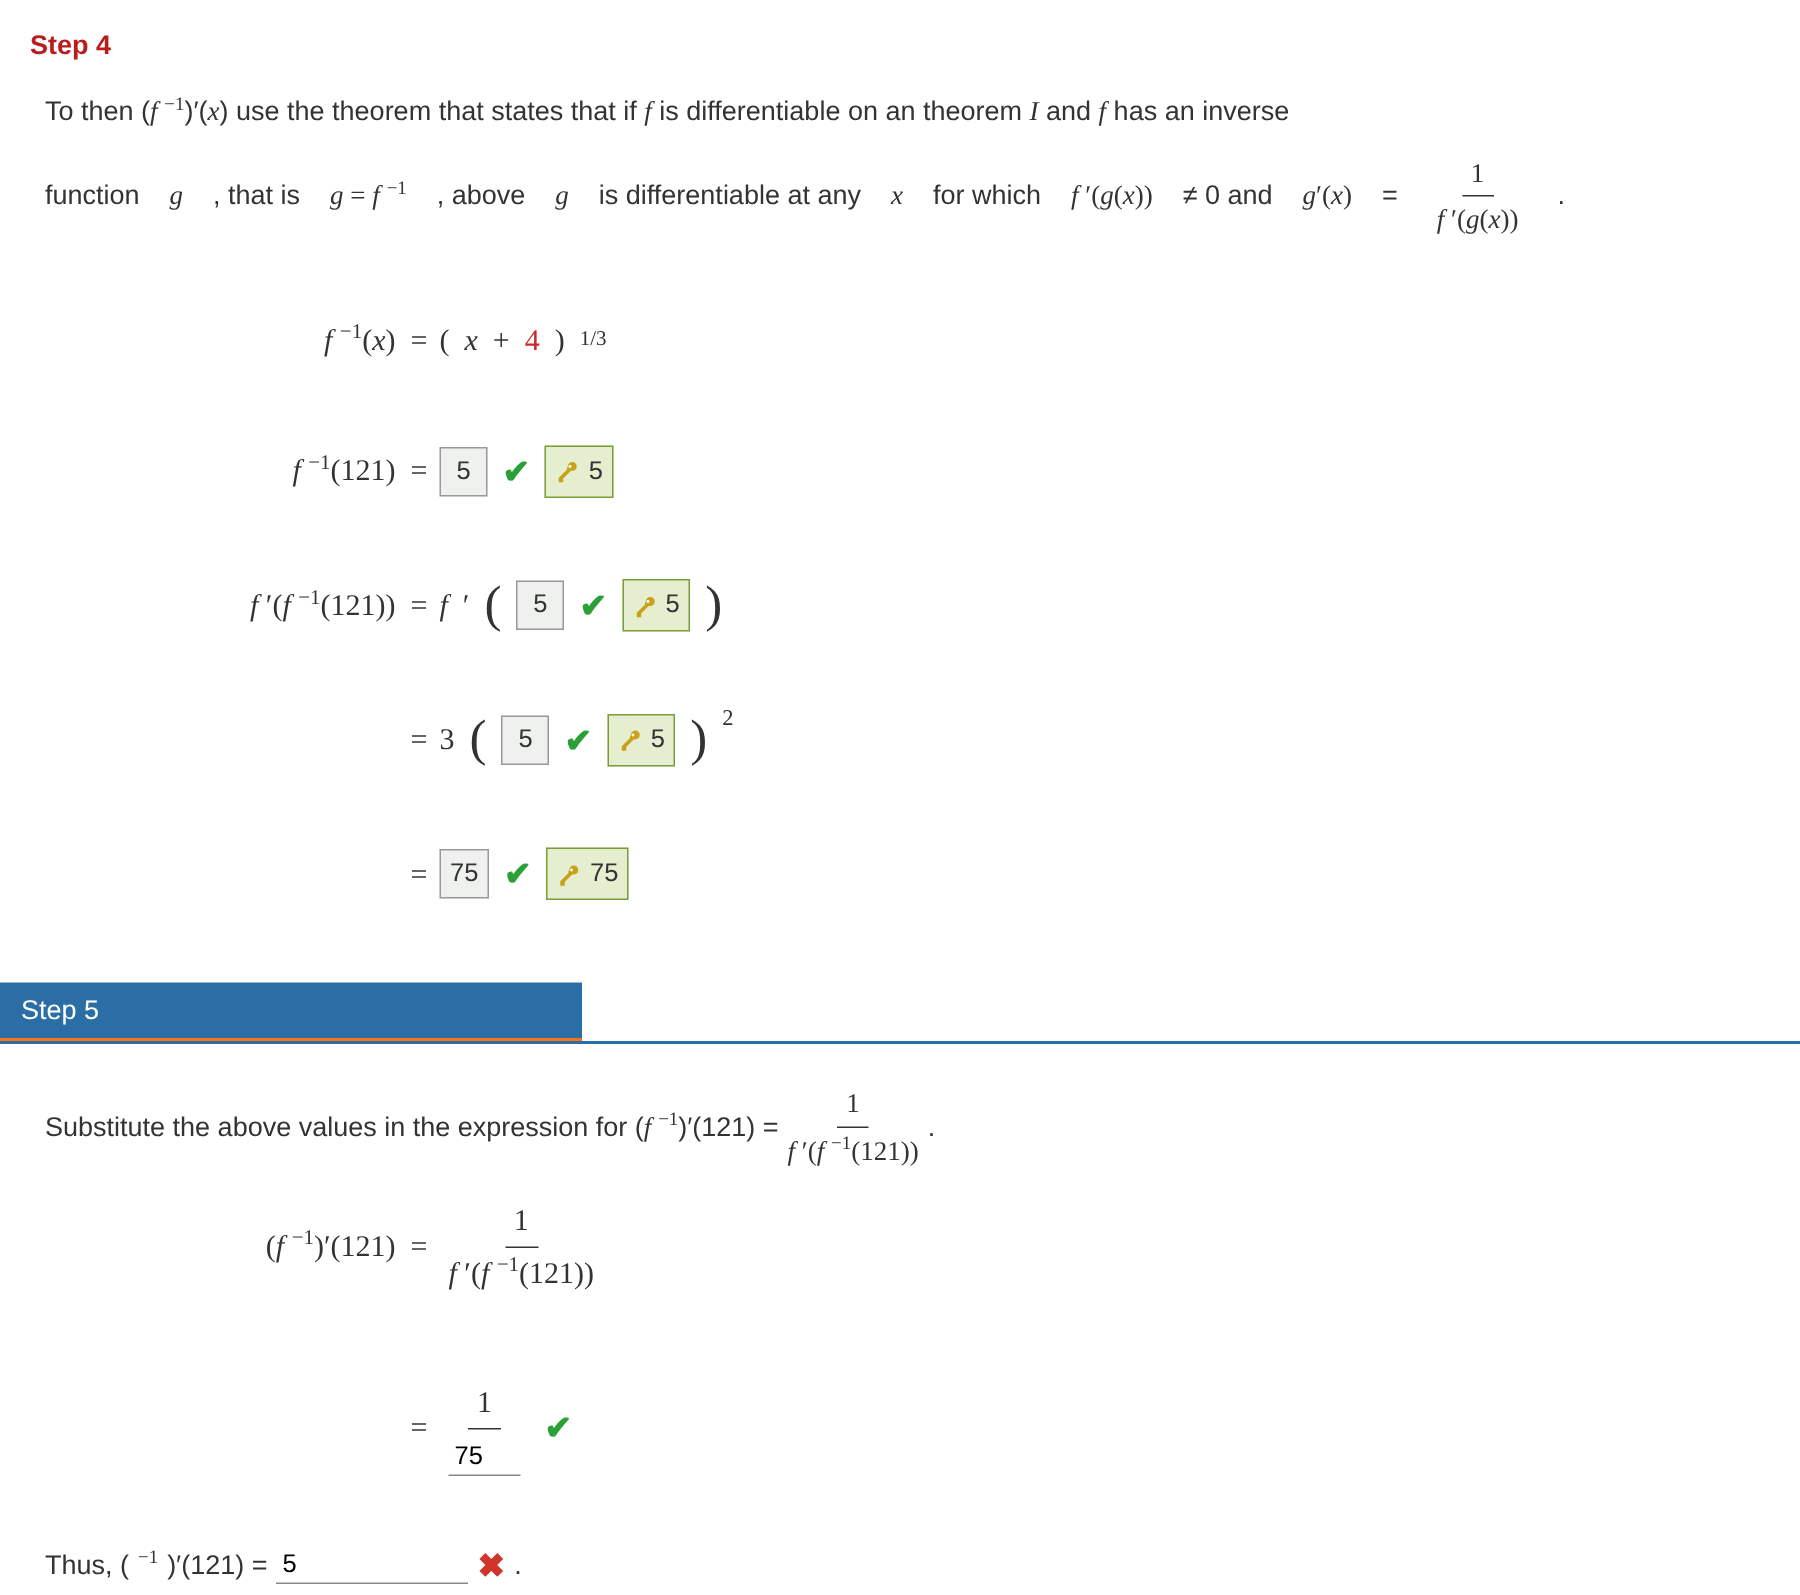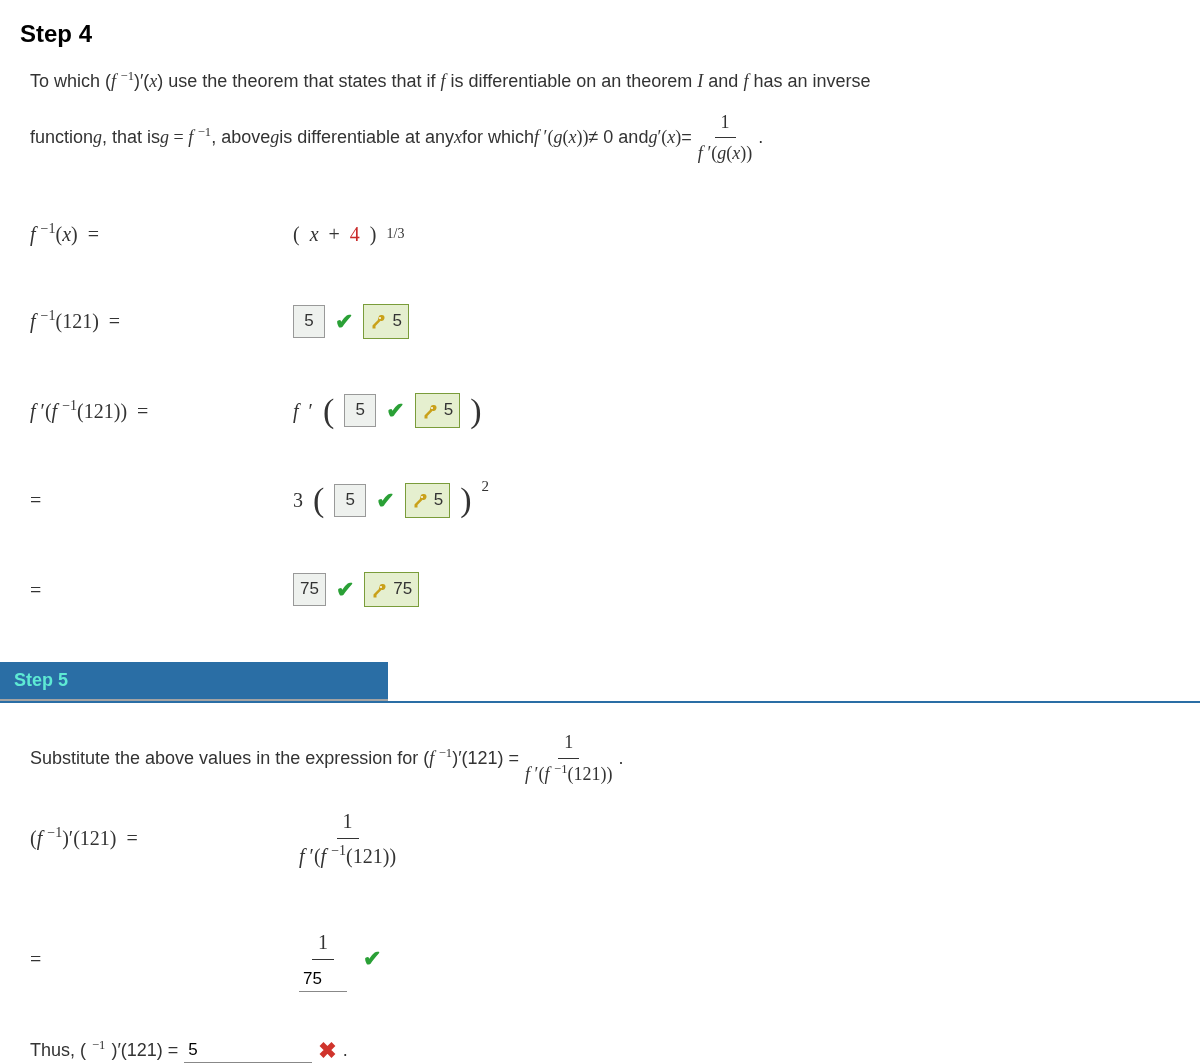--- a/index.html
+++ b/index.html
@@ -5,52 +5,52 @@
   body {
     font-family: Verdana, Arial, sans-serif;
     font-size: 18px;
     color: #333;
     margin: 0;
     padding: 20px;
     background: #fff;
   }
   .step-header {
     font-weight: bold;
-    color: #000000;
-    font-size: 24px;
+    color: #b91c1c;
+    font-size: 18px;
     margin-bottom: 12px;
   }
   .step-header-bar {
     background: #2a6ea5;
-    color: #5eead4;
-    font-weight: bold;
+    color: #ffffff;
+    font-weight: normal;
     font-size: 18px;
     padding: 8px 14px;
     margin: 30px 0 0 -20px;
     width: 360px;
-    border-bottom: 2px solid #a3a3a3;
+    border-bottom: 2px solid #f97316;
   }
   .full-underline {
     border-bottom: 2px solid #2a6ea5;
     margin: 0 -20px 18px -20px;
   }
   .content {
     padding: 6px 10px 10px 10px;
     line-height: 1.7;
   }
   .math-row {
     display: flex;
     align-items: center;
     margin: 14px 0;
     font-family: Georgia, 'Times New Roman', serif;
     font-size: 20px;
   }
   .math-label {
     width: 255px;
-    text-align: left;
+    text-align: right;
     padding-right: 8px;
     font-family: Georgia, 'Times New Roman', serif;
   }
   .math-value {
     display: flex;
     align-items: center;
     gap: 10px;
   }
   .ans-box {
     border: 1px solid #999;
@@ -122,23 +122,23 @@
   .row-gap { height: 24px; }
 </style>
 </head>
 <body>
 
 <div class="step-header">Step 4</div>
 
 <div class="content">
 
   <div class="para">
-    <span>To which  (</span><span class="math"><span class="it">f</span> <span class="sup">−1</span></span><span>)′(</span><span class="math it">x</span><span>)  use the theorem that states that if </span><span class="math it">f</span><span> is differentiable on an theorem </span><span class="math it">I</span><span> and </span><span class="math it">f</span><span> has an inverse</span>
-  </div>
-  <div class="para" style="display:flex;align-items:center;flex-wrap:wrap;">
+    <span>To then  (</span><span class="math"><span class="it">f</span> <span class="sup">−1</span></span><span>)′(</span><span class="math it">x</span><span>)  use the theorem that states that if </span><span class="math it">f</span><span> is differentiable on an theorem </span><span class="math it">I</span><span> and </span><span class="math it">f</span><span> has an inverse</span>
+  </div>
+  <div class="para" style="display:flex;align-items:center;flex-wrap:wrap;gap:20px;">
     <span>function </span>
       <span class="math it">g</span>
       <span>, that is  </span>
       <span class="math"><span class="it">g</span> = <span class="it">f</span> <span class="sup">−1</span></span>
       <span>,  above </span>
       <span class="math it">g</span>
       <span> is differentiable at any </span>
       <span class="math it">x</span>
       <span> for which  </span>
       <span class="math"><span class="it">f</span> ′(<span class="it">g</span>(<span class="it">x</span>))</span>

